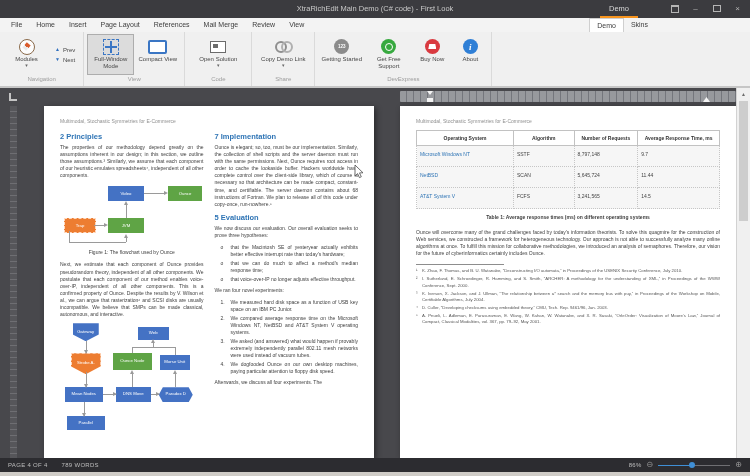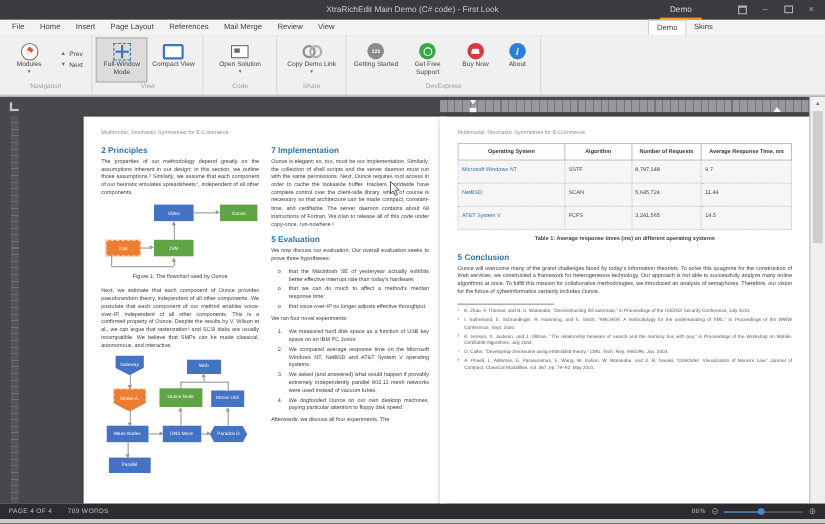--- a/index.html
+++ b/index.html
@@ -58,21 +58,21 @@
   #docarea{position:absolute;top:88px;left:0;right:0;bottom:18px;background:#48484c;overflow:hidden;}
   #hruler{position:absolute;left:400px;top:3px;width:336px;height:11px;background:#97999d;border-radius:1px;
           background-image:repeating-linear-gradient(90deg,transparent 0 6px,#74767c 6px 7px);}
   .rm-top{position:absolute;left:27px;top:0;width:6px;height:4px;background:#f4f4f4;clip-path:polygon(0 0,100% 0,50% 100%);}
   .rm-bot{position:absolute;left:27px;bottom:0;width:6px;height:4px;background:#f4f4f4;}
   .rm-right{position:absolute;left:303px;bottom:0;width:7px;height:5px;background:#f4f4f4;clip-path:polygon(50% 0,100% 100%,0 100%);}
   #tabstopL{position:absolute;left:9px;top:5px;width:6px;height:6px;border-left:2px solid #c4c4c4;border-bottom:2px solid #c4c4c4;}
   #vruler{position:absolute;left:10px;top:18px;width:7px;bottom:0;background:#56565a;
           background-image:repeating-linear-gradient(180deg,transparent 0 5px,#6e6e72 5px 6px);}
   .page{position:absolute;top:18px;bottom:0;background:#fff;box-shadow:2px 2px 6px rgba(0,0,0,.45);overflow:hidden;}
-  #page-left{left:76px;width:330px;}
+  #page-left{left:44px;width:330px;}
   #page-right{left:400px;width:336px;}
   .pinner{padding:12px 16px 0;}
   .pg-header{font-size:5px;color:#8f8f8f;margin-bottom:6px;}
   .cols{display:flex;gap:11px;}
   .col{flex:1;min-width:0;}
   .shead{font-size:7.5px;font-weight:bold;color:#2e74b5;margin:2px 0 3px;}
   .para{font-size:5px;color:#3e3e3e;text-align:justify;line-height:1.42;margin:0 0 5px;}
   .figcap{font-size:5px;color:#3e3e3e;text-align:center;margin:3px 0 6px;}
   
   .fig{position:relative;margin:2px auto;}
@@ -386,21 +386,20 @@
           <tr>
             <td class="osname">AT&amp;T System V</td>
             <td>FCFS</td>
             <td>3,241,565</td>
             <td>14.5</td>
           </tr>
         </tbody>
           </table>
         <div class="tcap">Table 1: Average response times (ms) on different operating systems</div>
 
-        <div class="shead">5 Conclusion</div>
         <p class="para">Ounce will overcome many of the grand challenges faced by today's information theorists. To solve this quagmire for the construction of Web services, we constructed a framework for heterogeneous technology. Our approach is not able to successfully analyze many online algorithms at once. To fulfill this mission for collaborative methodologies, we introduced an analysis of semaphores. Therefore, our vision for the future of cyberinformatics certainly includes Ounce.</p>
 
         <div class="fnrule"></div>
         <div class="fn">
             <span class="fm">¹</span>
             <span>K. Zhao, F. Thomas, and B. U. Watanabe, “Deconstructing I/O automata,” in Proceedings of the USENIX Security Conference, July 2010.</span>
           </div>
         <div class="fn">
             <span class="fm">²</span>
             <span>I. Sutherland, E. Schroedinger, R. Hamming, and S. Smith, “ARCHER: A methodology for the understanding of XML,” in Proceedings of the WWW Conference, Sept. 2000.</span>

